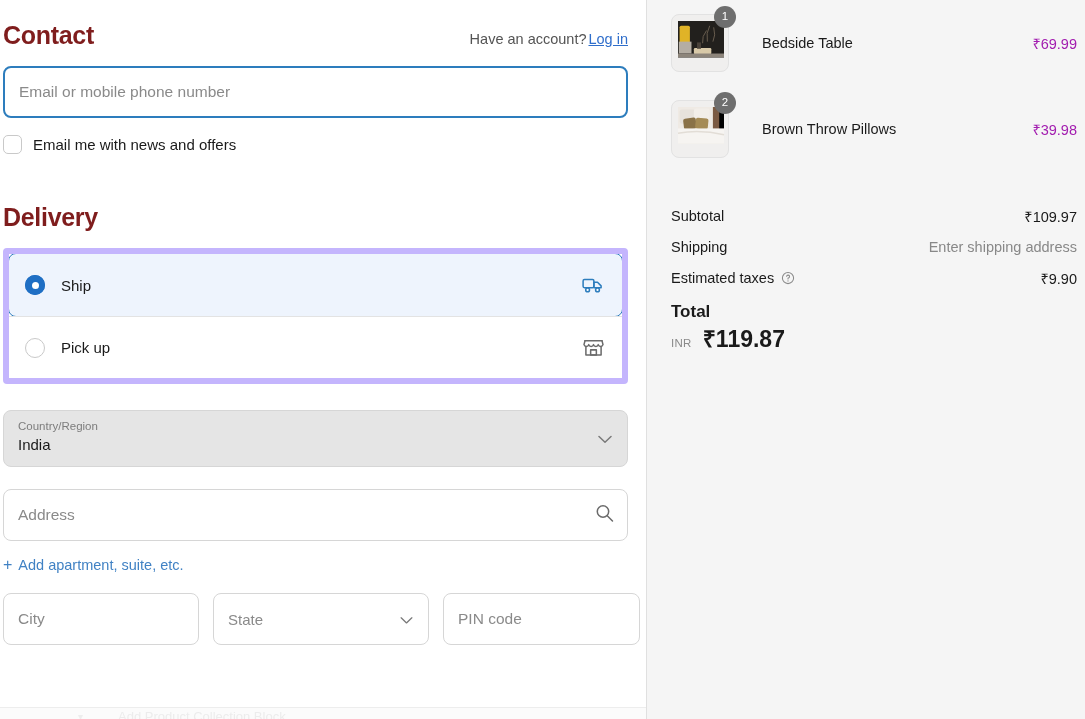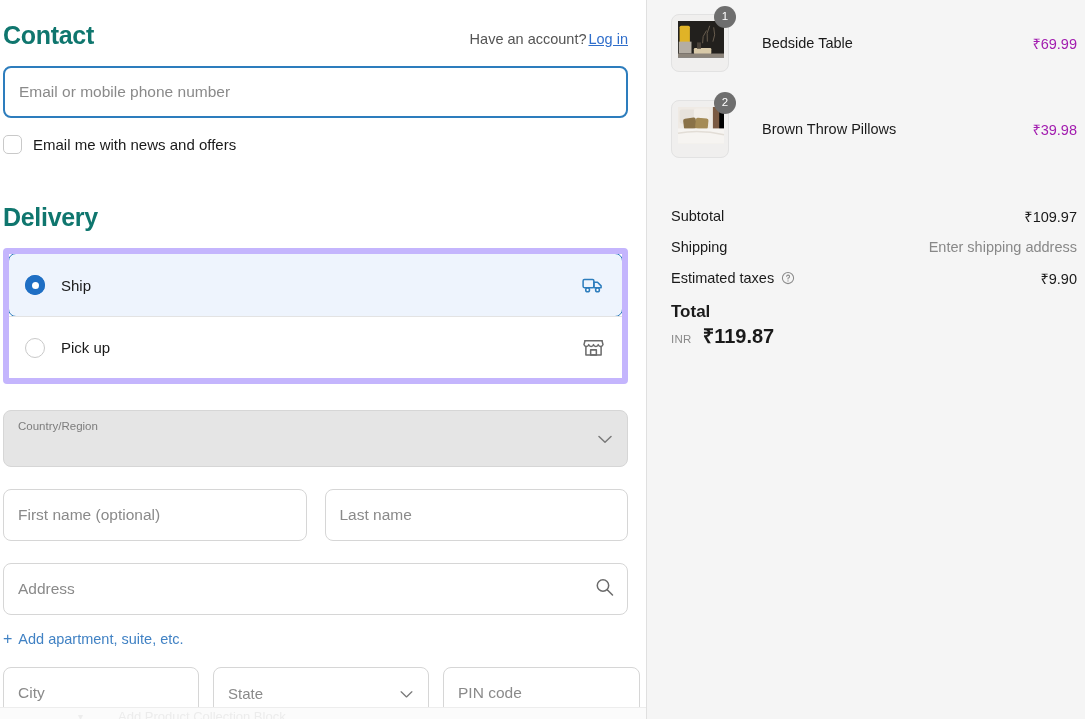--- a/index.html
+++ b/index.html
@@ -28,21 +28,21 @@
   .section-head {
     display: flex;
     align-items: baseline;
     justify-content: space-between;
     padding-top: 20px;
   }
   .section-title {
     font-size: 25px;
     font-weight: bold;
     letter-spacing: -0.3px;
-    color: #0f766e;
+    color: #7f1d1d;
     margin: 0;
     line-height: 1.2;
   }
   .account-line {
     font-size: 14.5px;
     color: #545454;
     white-space: nowrap;
   }
   .account-line a {
     color: #2f6ecb;
@@ -299,21 +299,21 @@
   .grand-row {
     display: flex;
     align-items: baseline;
     justify-content: space-between;
     padding: 9px 4px 0 0;
     flex-direction: column;
   }
   .grand-label { font-size: 17px; font-weight: bold; color: #1a1a1a; }
   .grand-right { display: flex; align-items: baseline; gap: 11px; }
   .grand-currency { font-size: 11.5px; color: #8a8a8a; letter-spacing: .3px; }
-  .grand-amount { font-size: 20px; font-weight: bold; color: #1a1a1a; }
+  .grand-amount { font-size: 23px; font-weight: bold; color: #1a1a1a; }
 </style>
 </head>
 <body>
 
 <div class="page">
 
   <div class="form-col">
 
     <div class="section-head">
       <h1 class="section-title">Contact</h1>
@@ -358,32 +358,29 @@
             <path d="M3 9v9h16V9"></path>
             <rect x="8" y="12.5" width="6" height="5.5"></rect>
           </svg>
         </span>
       </div>
     </div>
 
     <div class="select-wrap">
       <div class="select-box">
         <div class="select-caption">Country/Region</div>
+        <div class="select-value">India</div>
         <span class="chevron">
           <svg width="14" height="9" viewBox="0 0 14 9" fill="none" stroke="#7a7a7a" stroke-width="1.5" stroke-linecap="round" stroke-linejoin="round">
             <path d="M1 1.5L7 7.2 13 1.5"></path>
           </svg>
         </span>
       </div>
     </div>
 
-    <div class="row2">
-      <input class="field" type="text" placeholder="First name (optional)" style="">
-      <input class="field" type="text" placeholder="Last name" style="">
-    </div>
 
     <div class="addr-wrap">
       <input class="field" type="text" placeholder="Address" style="">
       <span class="search-icon">
         <svg width="19" height="19" viewBox="0 0 20 20" fill="none" stroke="#6b6b6b" stroke-width="1.6" stroke-linecap="round">
           <circle cx="8.4" cy="8.4" r="6"></circle>
           <path d="M12.9 12.9L18.4 18.4"></path>
         </svg>
       </span>
     </div>

